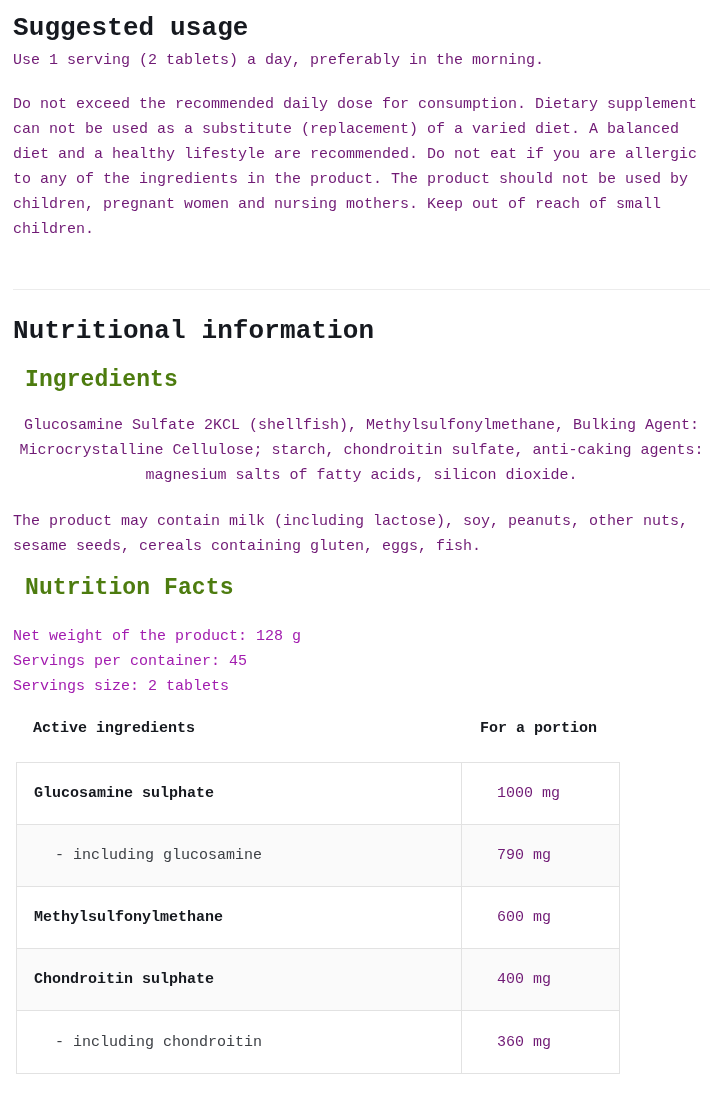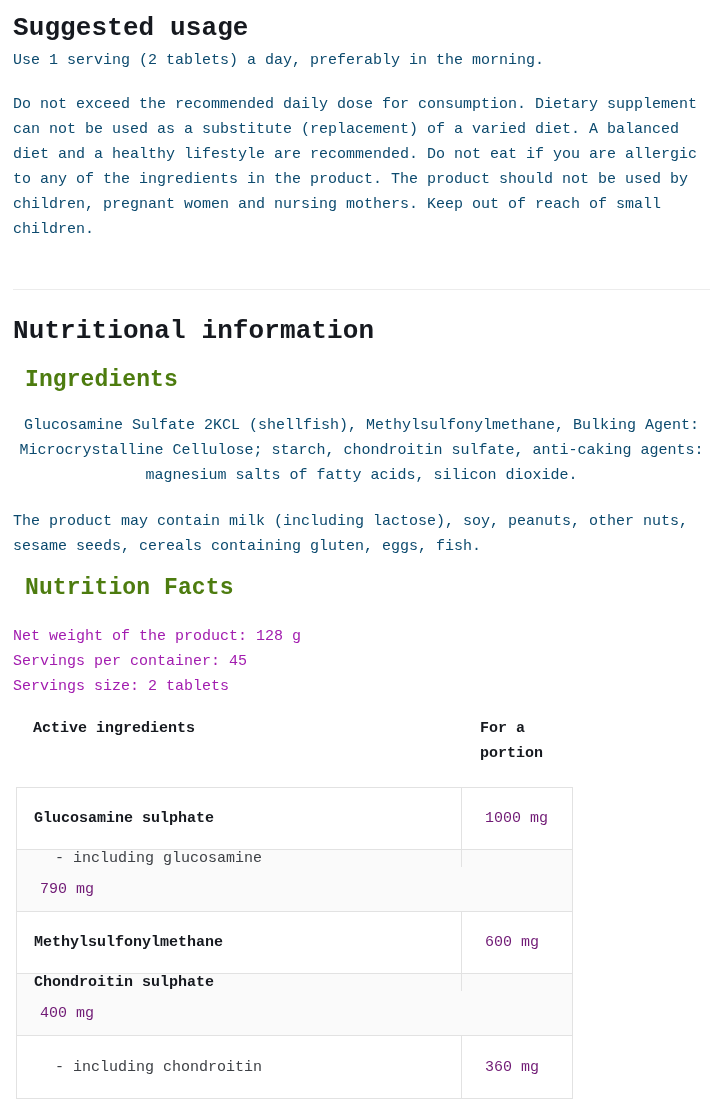--- a/index.html
+++ b/index.html
@@ -30,21 +30,21 @@
     line-height: 34px;
     font-weight: 700;
     color: #4d7c0f;
     letter-spacing: 0.1px;
   }
 
   .body-p {
     margin: 0;
     font-size: 15px;
     line-height: 25px;
-    color: #0c4a6e;
+    color: #701a75;
   }
 
   .h-suggested { margin-bottom: 28px; }
   .p-serving   { margin-bottom: 19px; }
 
   .divider {
     border: none;
     border-top: 1px solid #ececec;
     margin: 47px 0 22px 0;
     height: 0;
@@ -55,44 +55,45 @@
   .p-allergens   { margin-top: 21px; }
   .h-facts       { margin-top: 13px; }
 
   .facts-lines {
     margin-top: 19px;
     font-size: 15px;
     line-height: 25px;
     color: #a21caf;
   }
 
-  .facts-table { margin-top: 17px; margin-left: 3px; width: 557px; }
+  .facts-table { margin-top: 17px; margin-left: 3px; width: 604px; }
 
   .t-head {
     display: flex;
     font-size: 15px;
     line-height: 25px;
     font-weight: 700;
     color: #16191f;
     padding-bottom: 21px;
   }
   .t-head .th-col1 { width: 445px; padding-left: 17px; }
   .t-head .th-col2 { flex: 1; padding-left: 19px; }
 
   .t-body { border: 1px solid #e2e2e2; background: #ffffff; }
 
   .t-row {
     display: flex;
     height: 62px;
     align-items: stretch;
     border-bottom: 1px solid #e2e2e2;
     background: #ffffff;
+    gap: 12px;
   }
   .t-row:last-child { border-bottom: none; }
-  .t-row.alt { background: #fafafa; flex-direction: column; }
+  .t-row.alt { background: #fafafa; }
 
   .cell {
     display: flex;
     align-items: center;
     font-size: 15px;
     color: #701a75;
   }
   .cell.name {
     width: 445px;
     padding-left: 17px;

